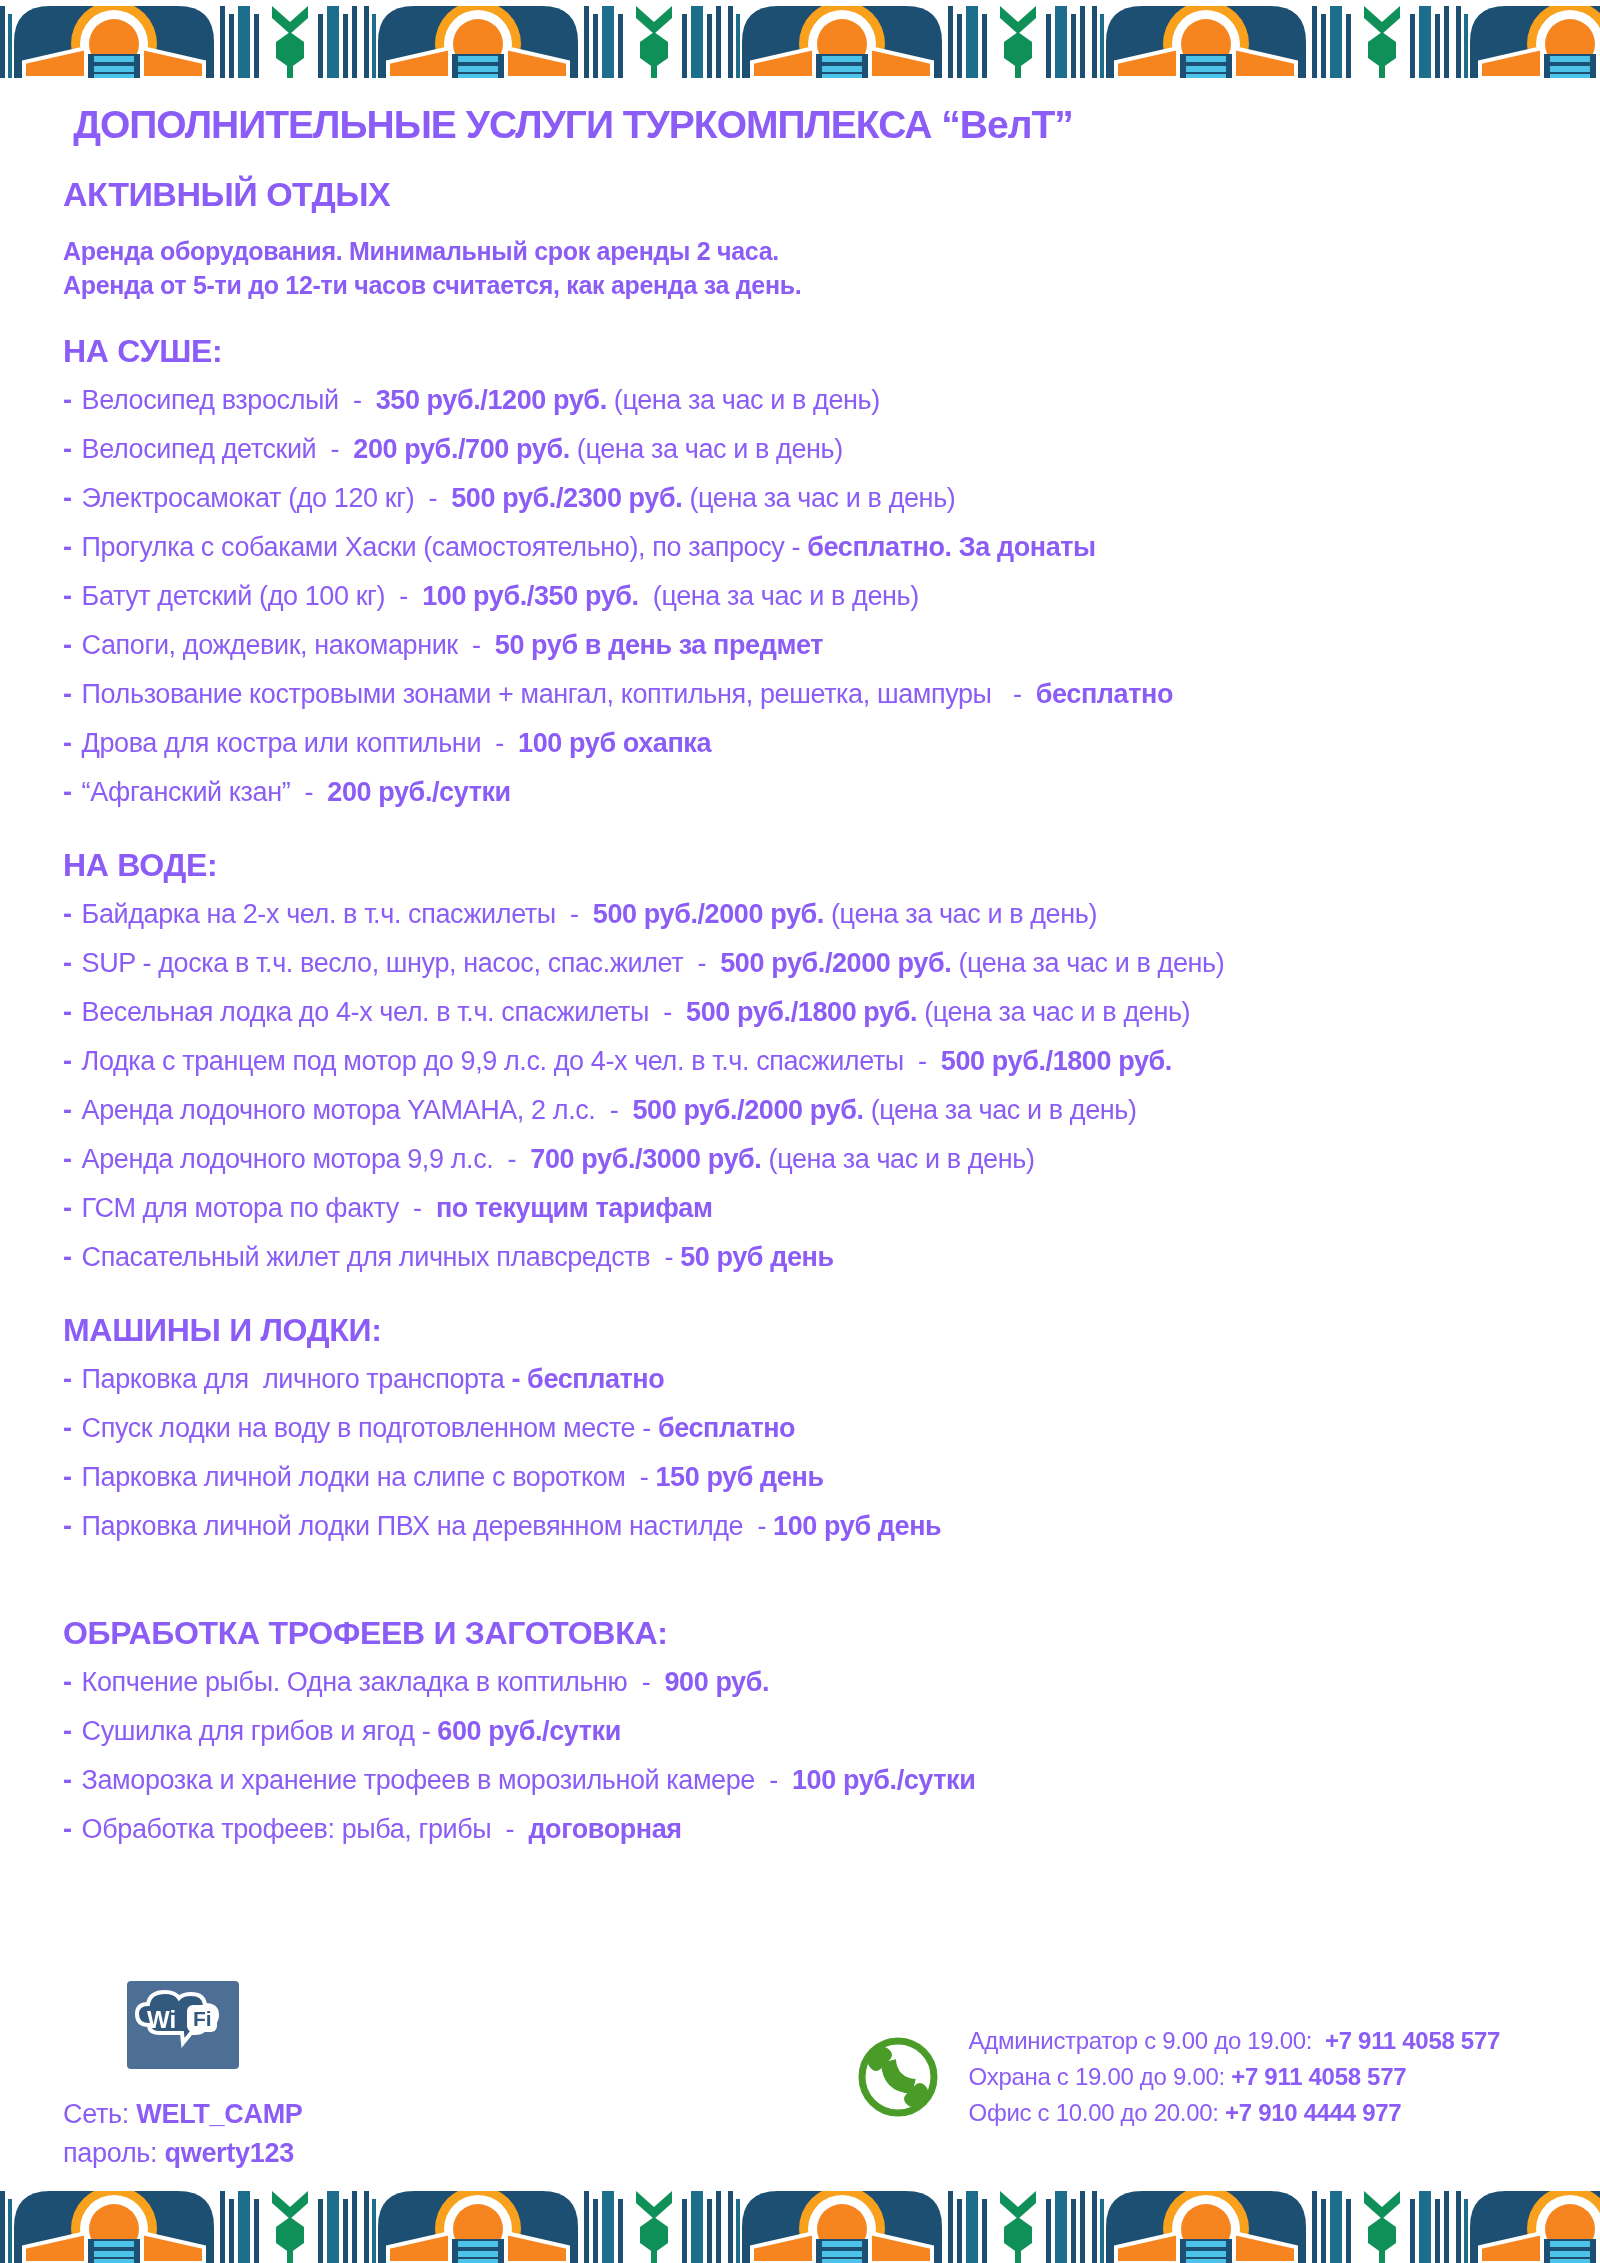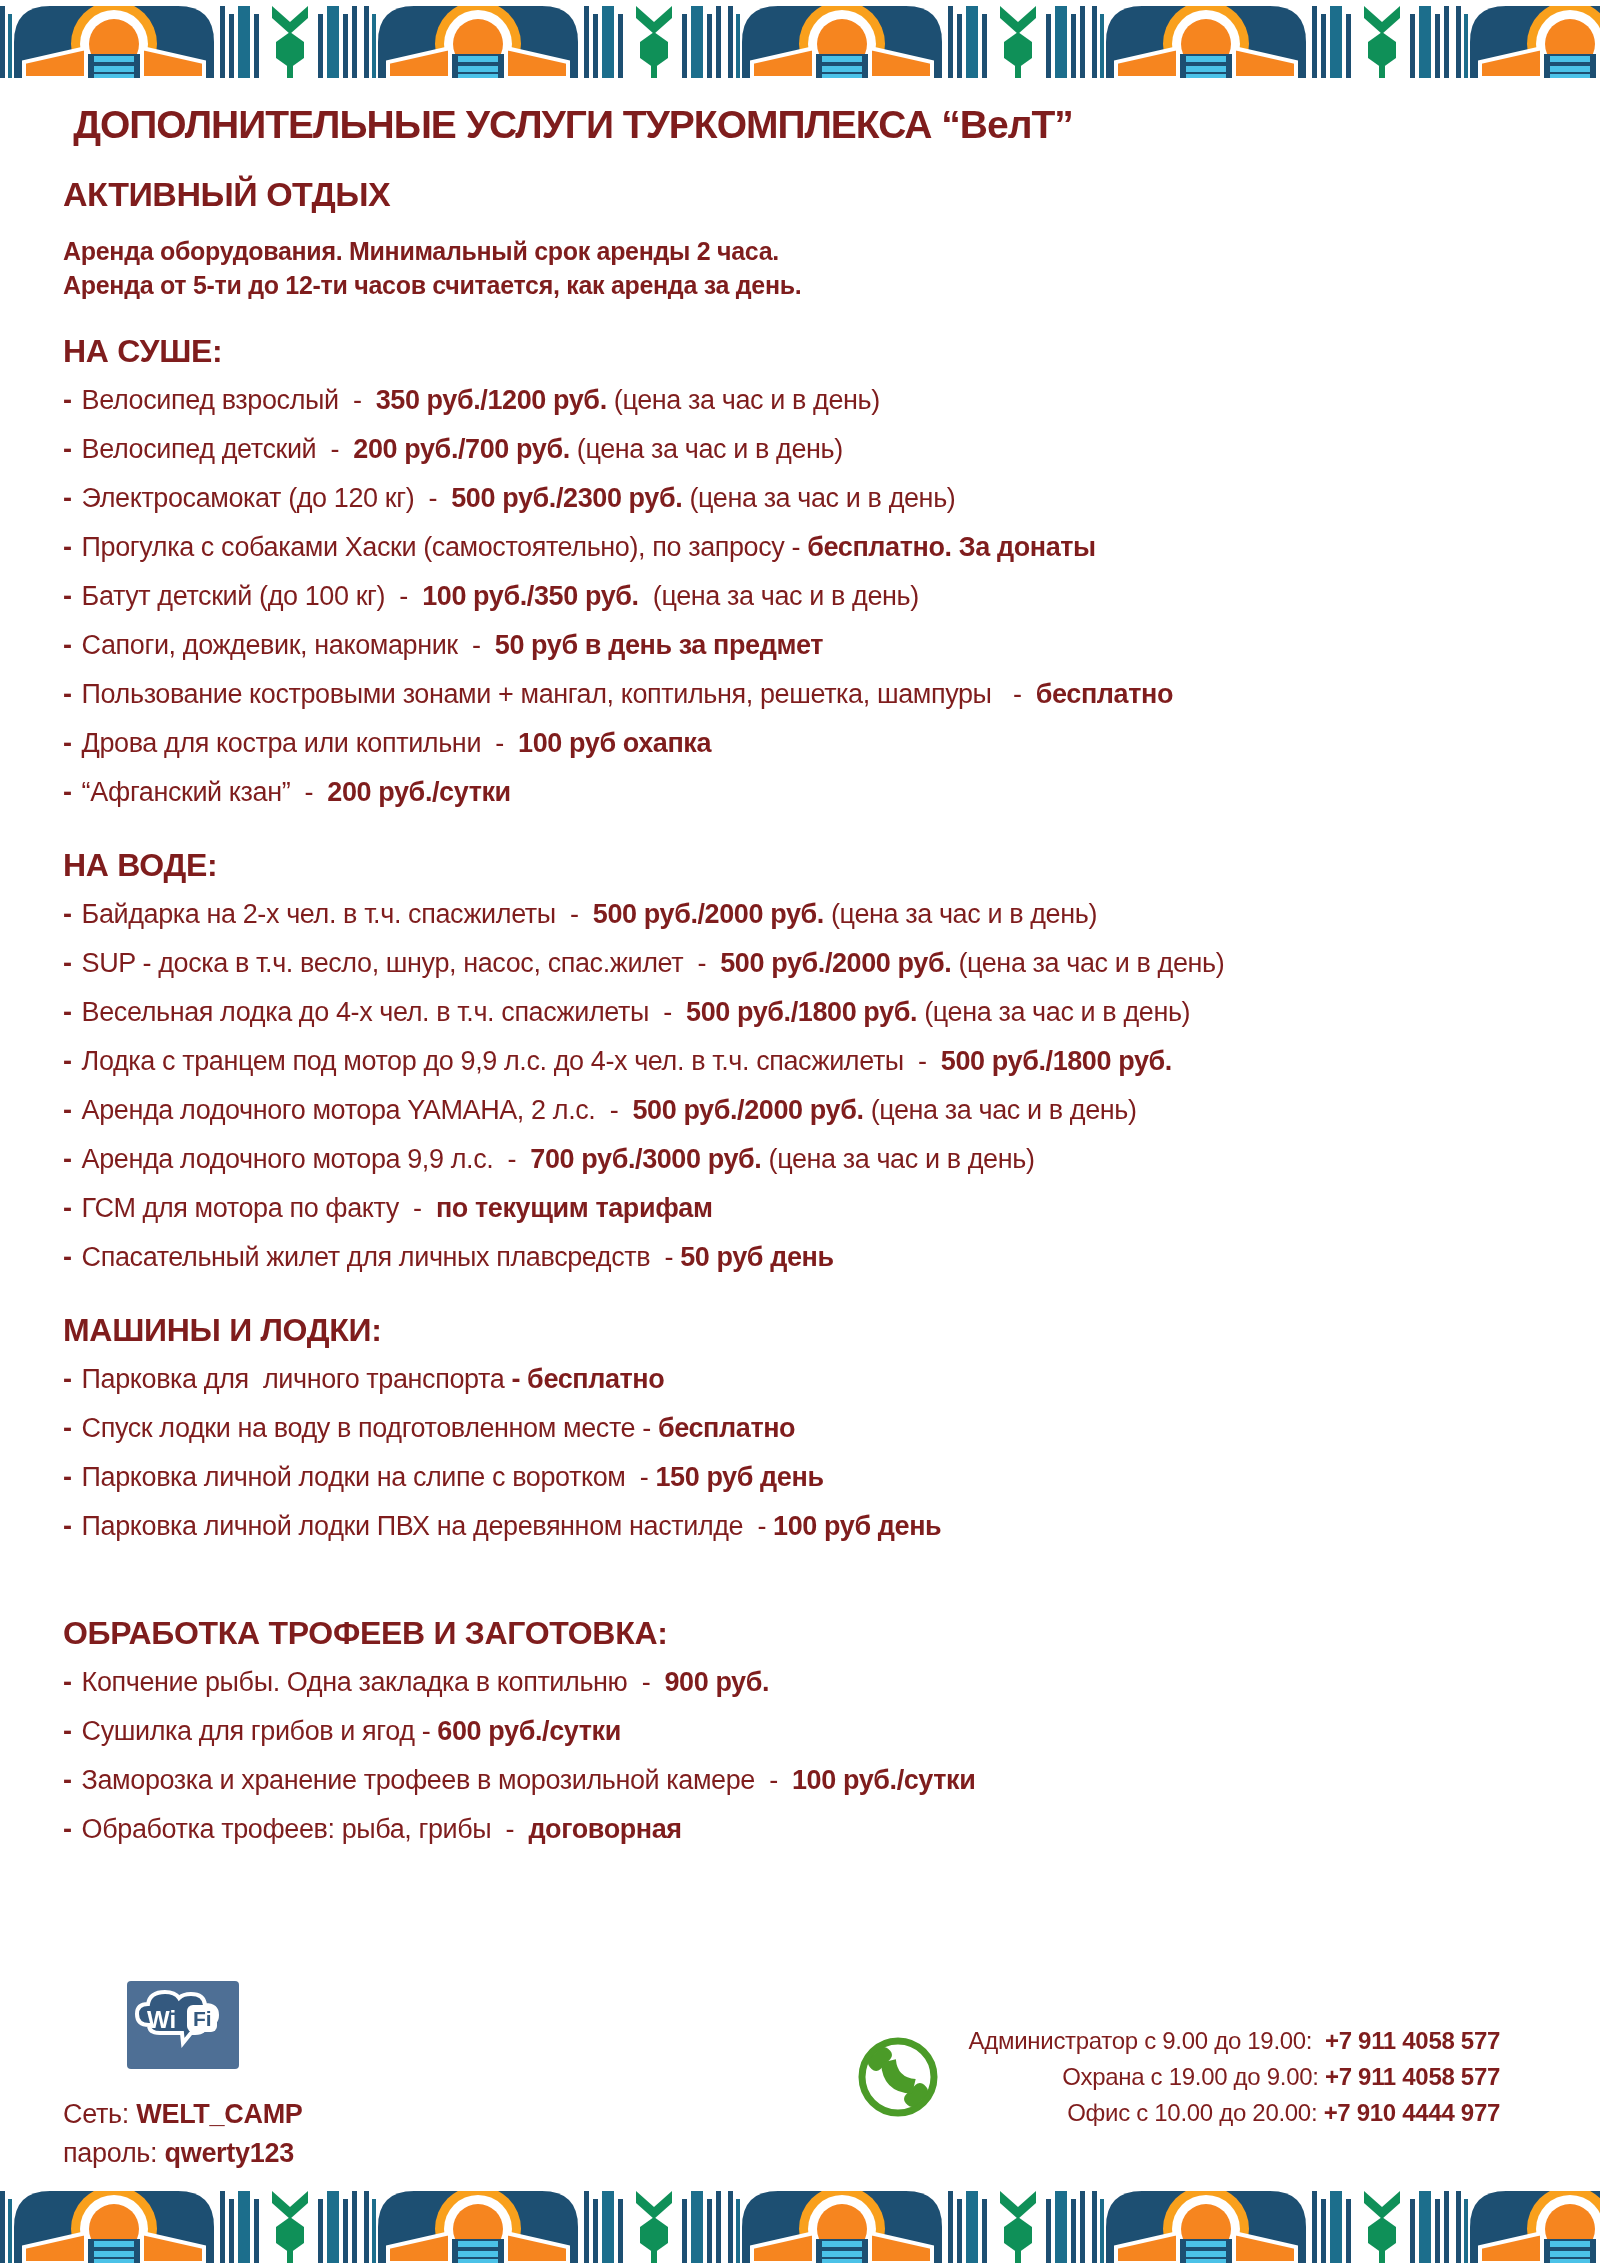--- a/index.html
+++ b/index.html
@@ -1,37 +1,37 @@
 <!DOCTYPE html>
 <html lang="ru"><head>
 <meta charset="utf-8">
 <style>
   html,body{margin:0;padding:0;background:#ffffff;}
   .page{position:relative;width:1600px;height:2263px;background:#ffffff;overflow:hidden;
-        font-family:"Liberation Sans",sans-serif;color:#7f1d1d;}
+        font-family:"Liberation Sans",sans-serif;color:#8b5cf6;}
   .border-strip{position:absolute;left:0;width:1600px;height:78px;display:block;}
   .border-top{top:0;}
   .border-bottom{bottom:0;}
   .content{position:absolute;top:78px;left:63px;right:40px;}
   .title{width:1020px;text-align:center;font-size:39px;font-weight:bold;letter-spacing:-1px;
          margin-top:24px;line-height:1.2;white-space:nowrap;}
   .h2{font-size:34px;font-weight:bold;margin-top:26px;letter-spacing:-0.5px;}
   .intro{margin-top:20px;font-size:25px;font-weight:bold;line-height:1.38;letter-spacing:-0.3px;}
   .sec-h{font-size:32px;font-weight:bold;margin-top:30px;margin-bottom:6px;letter-spacing:-0.3px;}
   .svc.gap-top .sec-h{margin-top:64px;}
   .item{font-size:27px;line-height:49px;letter-spacing:-0.4px;white-space:pre;}
   .item .dash{font-weight:bold;margin-right:10px;}
   .item b{font-weight:bold;}
   .footer{position:absolute;left:63px;right:100px;bottom:90px;display:flex;
           justify-content:space-between;align-items:center;}
   .wifi-block{display:flex;align-items:center;gap:26px;flex-direction:column;}
   .wifi-text{font-size:27px;line-height:1.45;letter-spacing:-0.3px;}
   .wifi-text b{font-weight:bold;}
   .phone-block{display:flex;align-items:center;gap:28px;}
-  .phone-lines{font-size:24px;line-height:1.5;letter-spacing:-0.3px;text-align:right;}
+  .phone-lines{font-size:24px;line-height:1.5;letter-spacing:-0.3px;}
   .ph-line{white-space:pre;}
   .ph-line b{font-weight:bold;}
 </style>
 </head>
 <body>
 
 <div class="page">
 
   <svg class="border-strip border-top" viewBox="0 0 1600 78" preserveAspectRatio="none">
     <defs>

